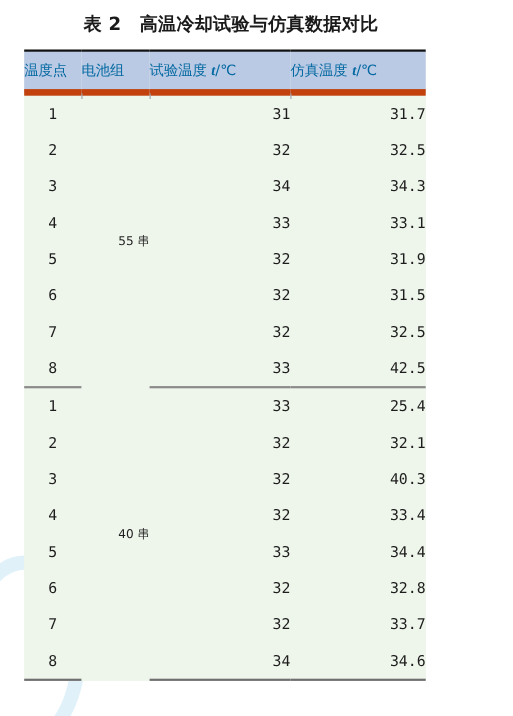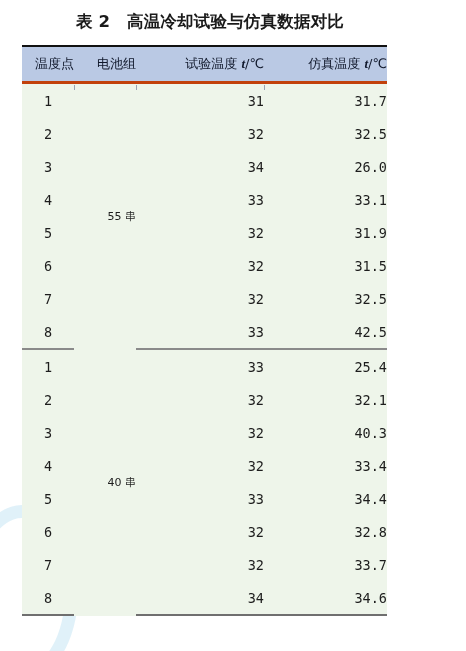--- a/index.html
+++ b/index.html
@@ -62,26 +62,26 @@
   table.data-table col.c-point { width: 52px; }
   table.data-table col.c-group { width: 62px; }
   table.data-table col.c-test  { width: 128px; }
   table.data-table col.c-sim   { width: 123px; }
 
   thead th {
     background: #bac9e4;
     font-family: "DejaVu Sans", "Liberation Sans", sans-serif;
     font-size: 13px;
     font-weight: normal;
-    color: #0f172a;
+    color: #0369a1;
     padding: 8px 0 8px 0;
-    text-align: right;
+    text-align: left;
     white-space: nowrap;
     border-top: 2px solid #111111;
-    border-bottom: 3px solid #c2410c;
+    border-bottom: 6px solid #c2410c;
   }
   thead th .unit-t {
     font-family: "Liberation Serif", "DejaVu Serif", serif;
     font-weight: bold;
     font-style: italic;
     font-size: 13px;
   }
 
   tbody td {
     font-family: "DejaVu Sans Mono", "Liberation Mono", monospace;
@@ -157,21 +157,21 @@
           <td>31.7</td>
         </tr>
         <tr>
           <td class="col-point">2</td>
           <td>32</td>
           <td>32.5</td>
         </tr>
         <tr>
           <td class="col-point">3</td>
           <td>34</td>
-          <td>26.0</td>
+          <td>34.3</td>
         </tr>
         <tr>
           <td class="col-point">4</td>
           <td>33</td>
           <td>33.1</td>
         </tr>
         <tr>
           <td class="col-point">5</td>
           <td>32</td>
           <td>31.9</td>

